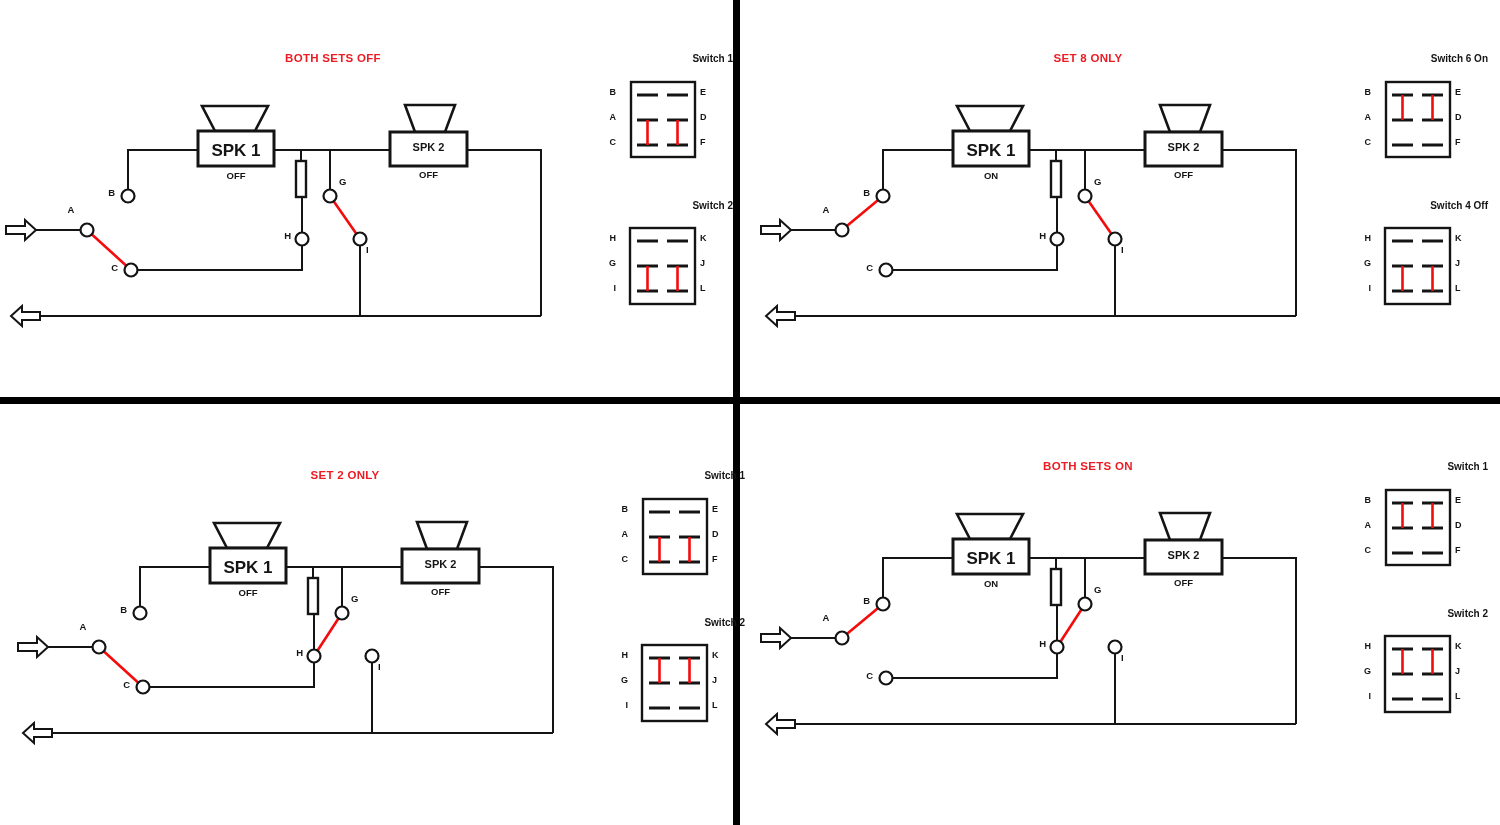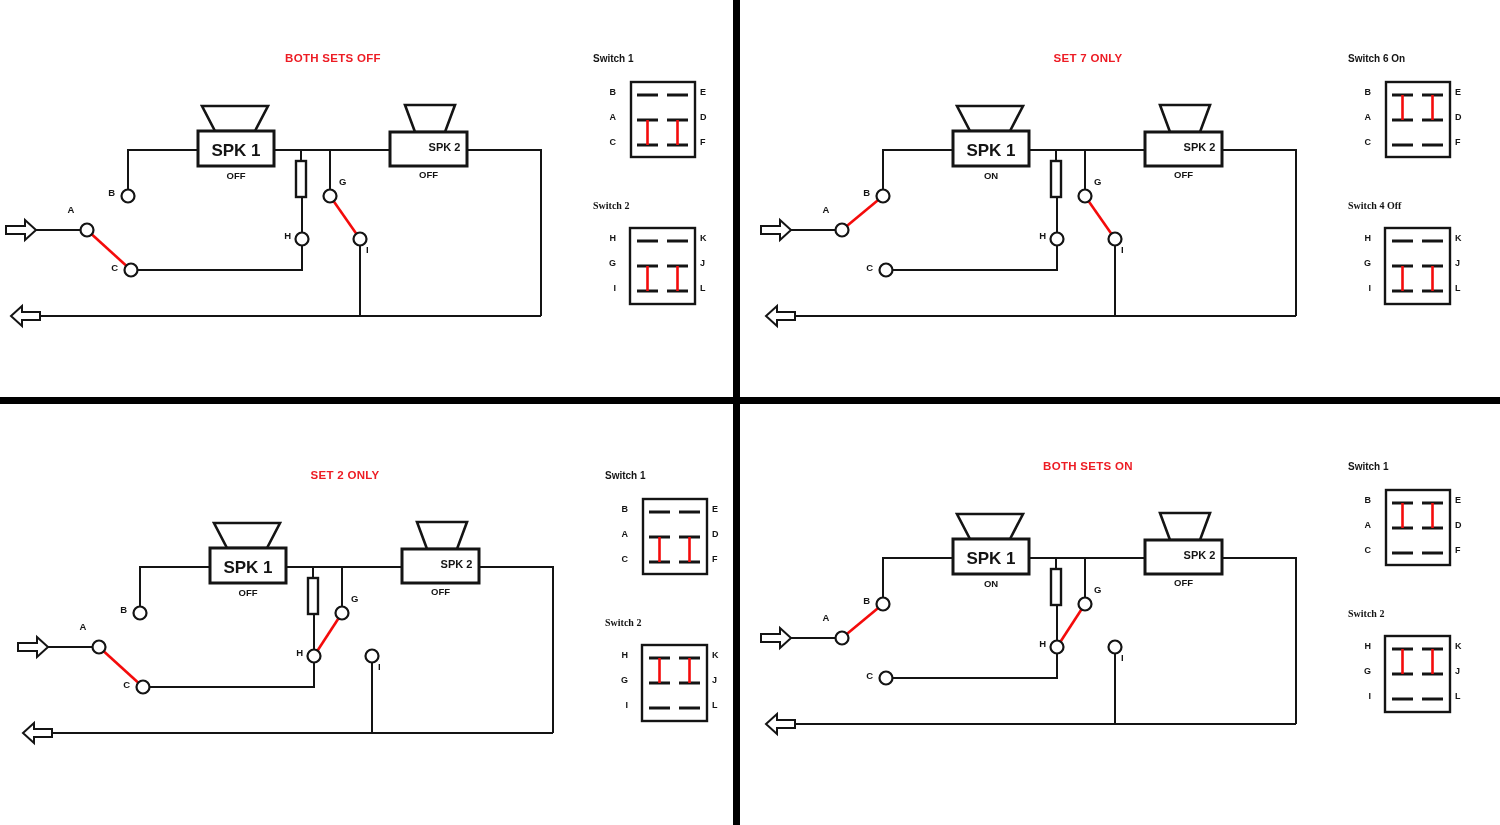--- a/index.html
+++ b/index.html
@@ -12,34 +12,34 @@
   .h-div{left:0;top:397px;width:1500px;height:7px;}
 
   .quad{position:absolute;width:745px;height:418px;}
   .quad svg{position:absolute;left:0;top:0;overflow:visible;}
 
   .lbl{position:absolute;font-weight:700;line-height:1.1;white-space:nowrap;}
   .q-title{left:233px;top:52px;width:200px;text-align:center;font-size:11.5px;
            color:var(--accent-red);letter-spacing:.3px;}
   .spk1-name{left:198px;top:142px;width:76px;text-align:center;font-size:17px;}
   .spk1-state{left:198px;top:171px;width:76px;text-align:center;font-size:9.5px;}
-  .spk2-name{left:390px;top:141px;width:77px;text-align:center;font-size:11px;margin-left:16px;}
+  .spk2-name{left:390px;top:141px;width:77px;text-align:center;font-size:11px;}
   .spk2-state{left:390px;top:170px;width:77px;text-align:center;font-size:9.5px;}
 
   .term{font-size:9.5px;}
   .t-a{left:60px;top:205px;width:22px;text-align:center;}
   .t-b{left:93px;top:188px;width:22px;text-align:right;}
   .t-c{left:96px;top:263px;width:22px;text-align:right;}
   .t-g{left:339px;top:177px;width:22px;text-align:left;}
   .t-h{left:269px;top:231px;width:22px;text-align:right;}
   .t-i{left:366px;top:245px;width:22px;text-align:left;}
 
-  .sw-title{width:140px;text-align:left;font-size:10px;}
+  .sw-title{width:140px;text-align:right;font-size:10px;}
   .s1-title{left:593px;top:53px;}
-  .s2-title{left:593px;top:200px;font-family:Liberation Serif, serif;}
+  .s2-title{left:593px;top:200px;}
   .p-lbl{font-size:9px;width:20px;}
   .p-left{left:596px;text-align:right;}
   .p-right{left:700px;text-align:left;}
   .r1a{top:88px;} .r1b{top:113px;} .r1c{top:138px;}
   .r2a{top:234px;} .r2b{top:259px;} .r2c{top:284px;}
 
   .wire{stroke:#141414;stroke-width:2;fill:none;}
   .shape{fill:#fff;stroke:#141414;}
   .dash{stroke:#141414;stroke-width:3;}
   .redline{stroke:var(--connector-red);stroke-width:2.6;}
@@ -229,21 +229,21 @@
         <line class="dash" x1="667" y1="266" x2="688" y2="266"></line>
         <line class="dash" x1="637" y1="291" x2="658" y2="291"></line>
         <line class="dash" x1="667" y1="291" x2="688" y2="291"></line>
         <line class="redline red-sel red-s2-on" x1="647.5" y1="241" x2="647.5" y2="266"></line>
         <line class="redline red-sel red-s2-on" x1="677.5" y1="241" x2="677.5" y2="266"></line>
         <line class="redline red-sel red-s2-off" x1="647.5" y1="266" x2="647.5" y2="291"></line>
         <line class="redline red-sel red-s2-off" x1="677.5" y1="266" x2="677.5" y2="291"></line>
       </g>
     </svg>
 
-    <span class="lbl q-title">SET 7 ONLY</span>
+    <span class="lbl q-title">SET 8 ONLY</span>
     <span class="lbl spk1-name">SPK 1</span>
     <span class="lbl spk1-state">ON</span>
     <span class="lbl spk2-name">SPK 2</span>
     <span class="lbl spk2-state">OFF</span>
 
     <span class="lbl term t-a">A</span>
     <span class="lbl term t-b">B</span>
     <span class="lbl term t-c">C</span>
     <span class="lbl term t-g">G</span>
     <span class="lbl term t-h">H</span>

